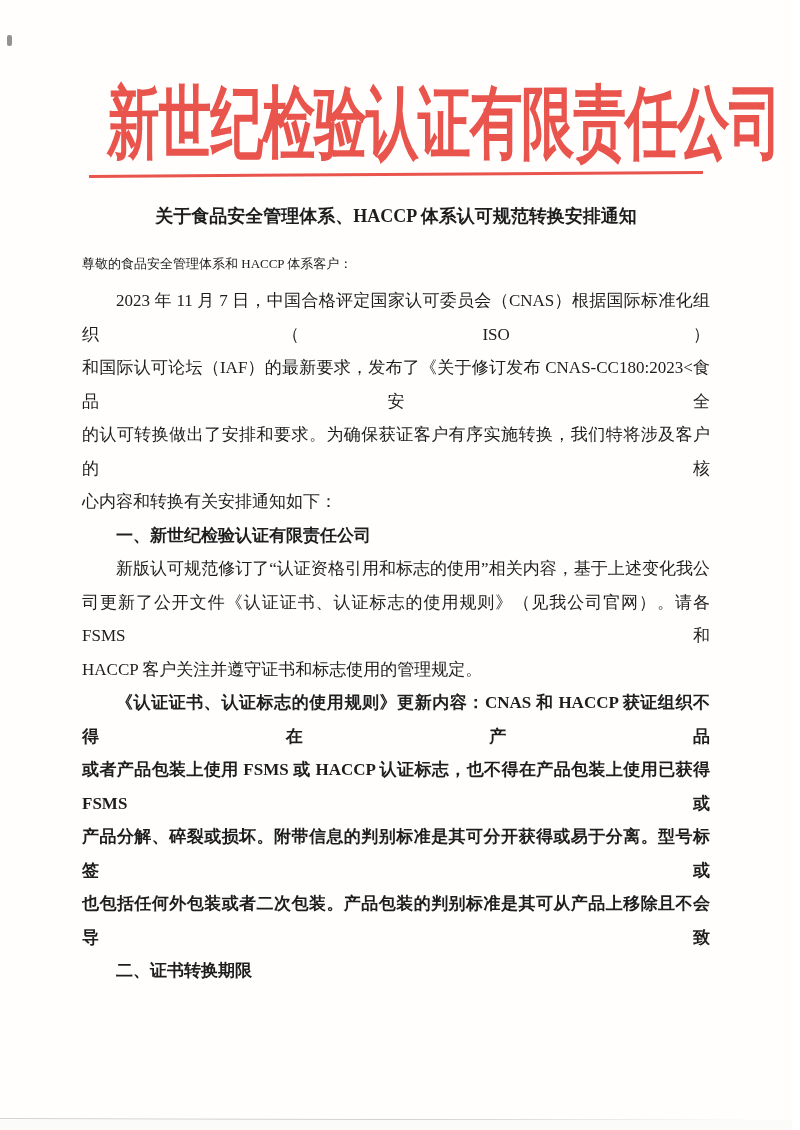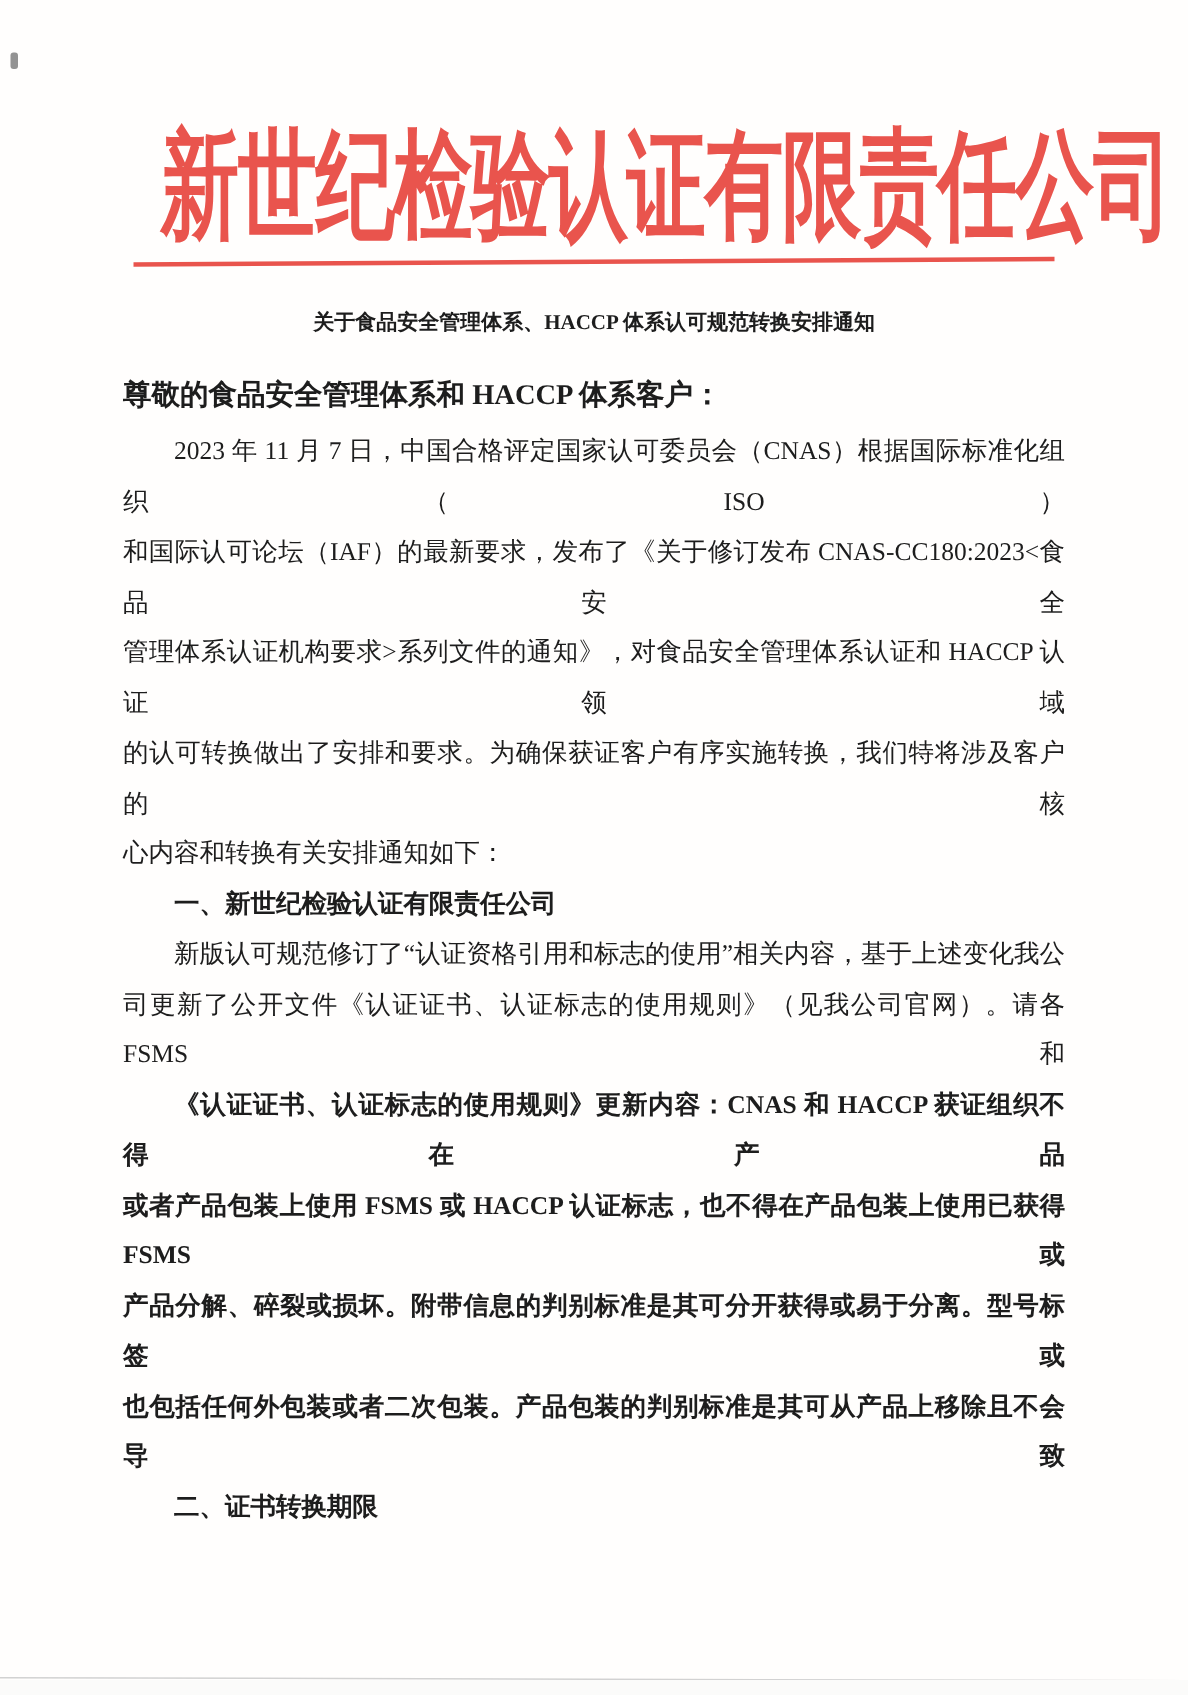--- a/index.html
+++ b/index.html
@@ -45,28 +45,28 @@
     margin: 13px auto 0;
     background: var(--brand, #e9544d);
     transform: rotate(-0.35deg);
   }
 
   
   .doc-title {
     margin-top: 25px;
     text-align: center;
     font-weight: 700;
-    font-size: 14px;
+    font-size: 18px;
     line-height: 30px;
     white-space: nowrap;
   }
   .salutation {
     margin: 21px 82px 0 82px;
-    font-weight: 700;
-    font-size: 19px;
+    font-weight: 400;
+    font-size: 13px;
     line-height: 24px;
   }
 
   
   .doc-body {
     margin: 8px 82px 0 82px;
     font-size: 17px;
     line-height: 33.5px;
   }
   .tline {
@@ -111,30 +111,30 @@
   </div>
 
   <div class="doc-title">关于食品安全管理体系、HACCP 体系认可规范转换安排通知</div>
 
   <div class="salutation">尊敬的食品安全管理体系和 HACCP 体系客户：</div>
 
   <div class="doc-body" id="doc-body">
       <div class="block paragraph">
         <div class="tline indent">2023 年 11 月 7 日，中国合格评定国家认可委员会（CNAS）根据国际标准化组织（ISO）</div>
         <div class="tline">和国际认可论坛（IAF）的最新要求，发布了《关于修订发布 CNAS-CC180:2023&lt;食品安全</div>
-        <div class="tline">管理体系认证机构要求&gt;系列文件的通知》，对食品安全管理体系认证和 HACCP 认证领域</div>
         <div class="tline">的认可转换做出了安排和要求。为确保获证客户有序实施转换，我们特将涉及客户的核</div>
         <div class="tline last">心内容和转换有关安排通知如下：</div>
       </div>
       <div class="block heading">
         <div class="tline last indent">一、新世纪检验认证有限责任公司</div>
       </div>
       <div class="block paragraph">
         <div class="tline indent">新版认可规范修订了“认证资格引用和标志的使用”相关内容，基于上述变化我公</div>
         <div class="tline">司更新了公开文件《认证证书、认证标志的使用规则》（见我公司官网）。请各 FSMS 和</div>
+        <div class="tline last">HACCP 客户关注并遵守证书和标志使用的管理规定。</div>
       </div>
       <div class="block paragraph-emphasis">
         <div class="tline indent">《认证证书、认证标志的使用规则》更新内容：CNAS 和 HACCP 获证组织不得在产品</div>
         <div class="tline">或者产品包装上使用 FSMS 或 HACCP 认证标志，也不得在产品包装上使用已获得 FSMS 或</div>
         <div class="tline">产品分解、碎裂或损坏。附带信息的判别标准是其可分开获得或易于分离。型号标签或</div>
         <div class="tline">也包括任何外包装或者二次包装。产品包装的判别标准是其可从产品上移除且不会导致</div>
       </div>
       <div class="block heading">
         <div class="tline last indent">二、证书转换期限</div>
       </div>

